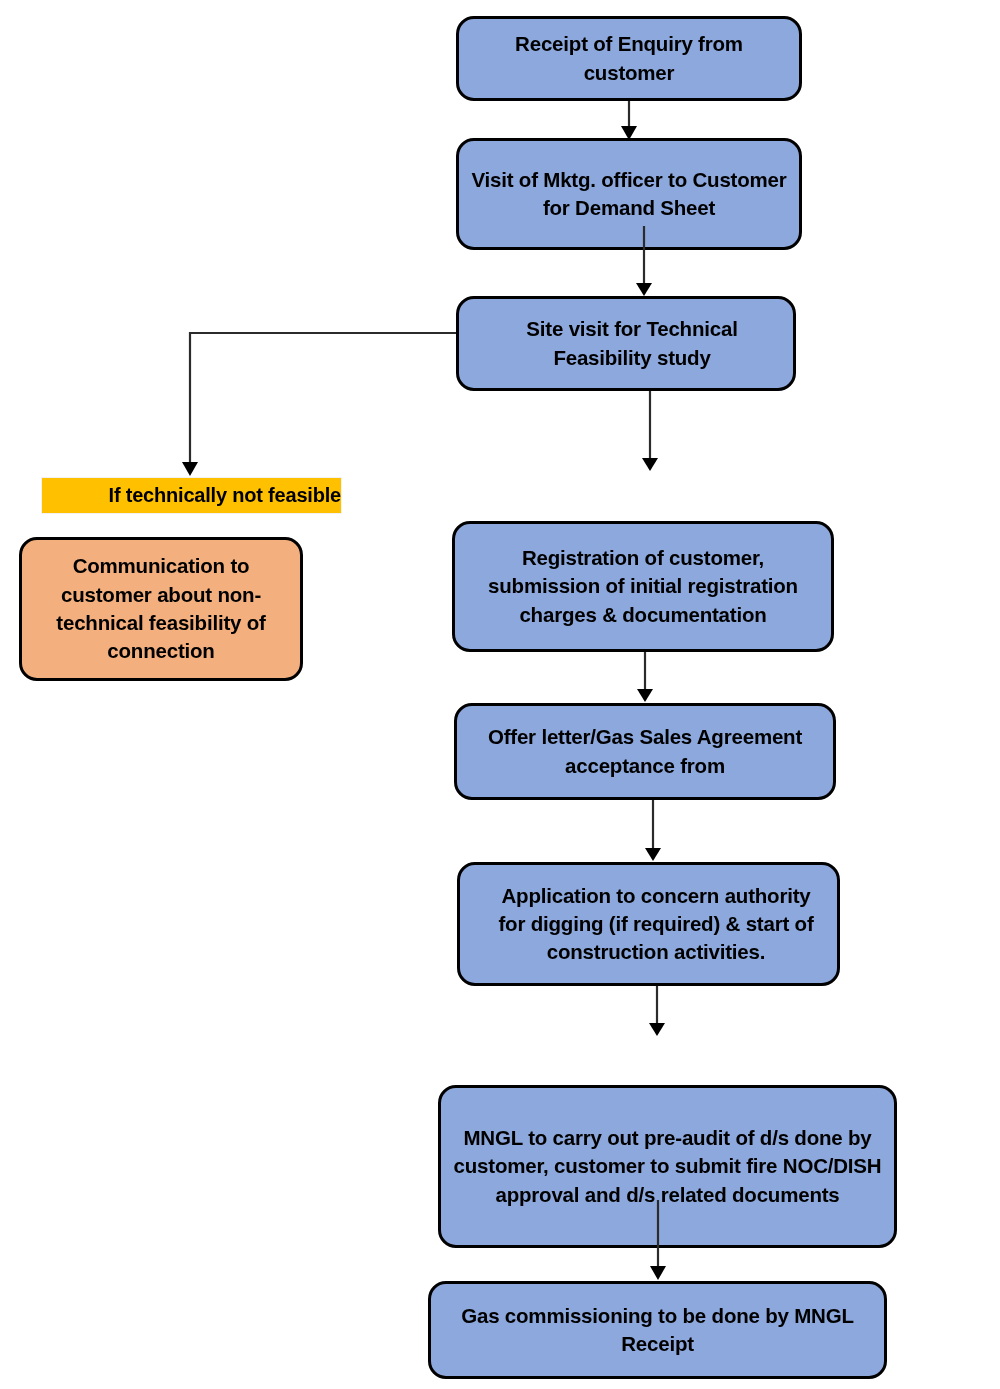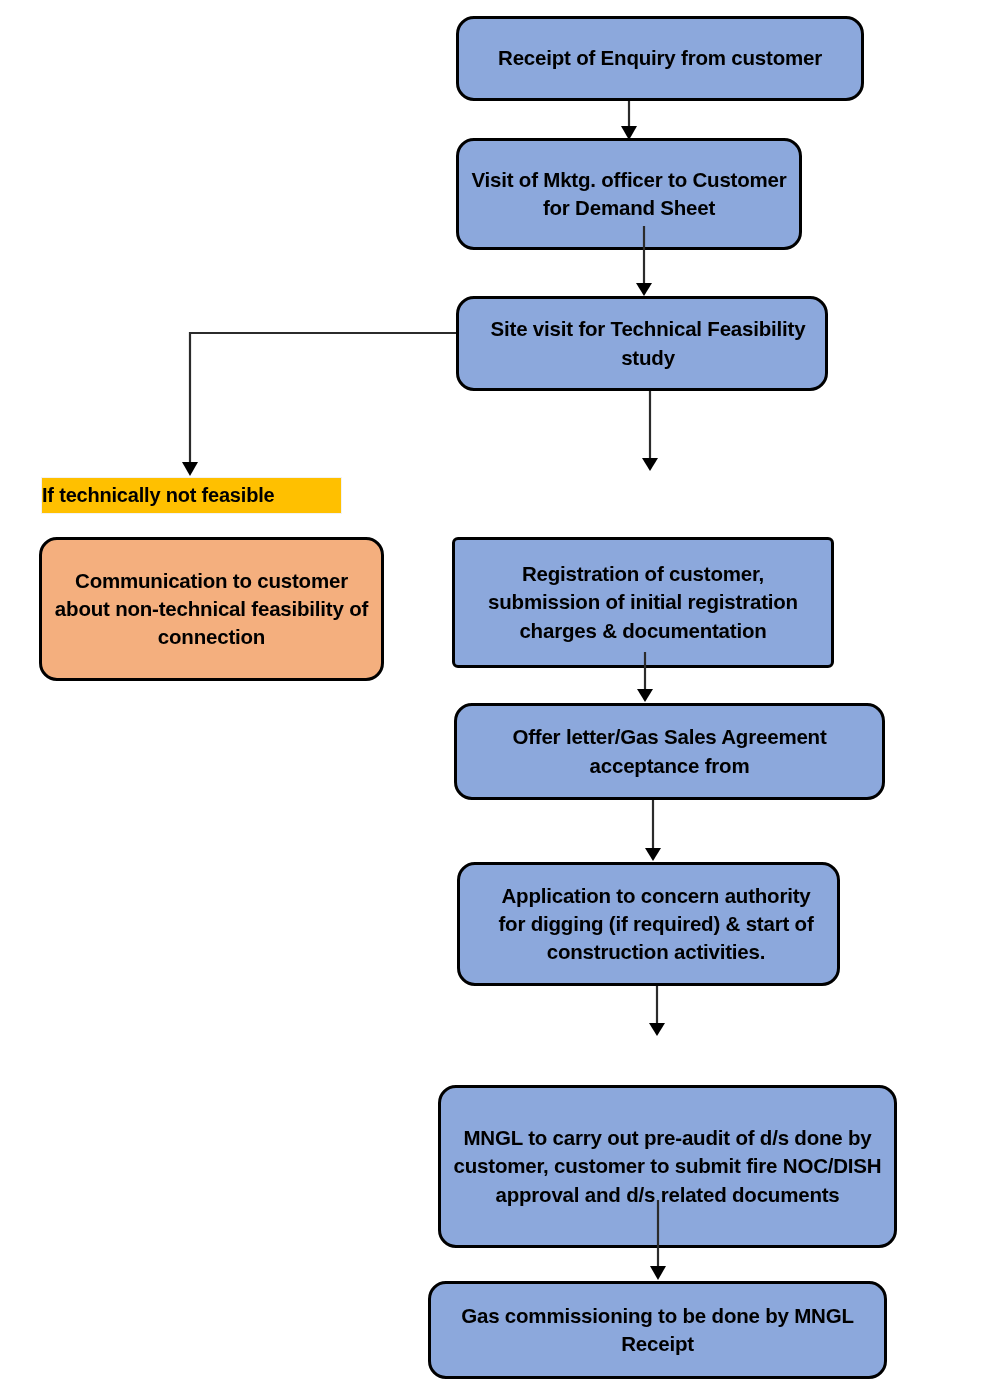--- a/index.html
+++ b/index.html
@@ -38,21 +38,21 @@
     font-size: 20.5px;
   }
   .node-terminal {
     background: #F4AF7E;
     font-size: 20.5px;
   }
   .label-box {
     position: absolute;
     display: flex;
     align-items: center;
-    justify-content: flex-start;
+    justify-content: flex-end;
     text-align: center;
     color: #000000;
     font-weight: bold;
     font-size: 20px;
     border: 1px solid #f2f2f2;
     letter-spacing: -0.2px;
   }
   .label-yes { background: #92D050; }
   .label-no  { background: #FFC000; }
 
@@ -67,46 +67,46 @@
   }
   .conn polygon {
     fill: #000000;
   }
 </style>
 </head>
 <body>
 
 <div id="canvas">
 
-  <div class="node node-process" style="left:456px; top:16px; width:408px; height:85px;">
+  <div class="node node-process" style="left:456px; top:16px; width:346px; height:85px;">
     <span>Receipt of Enquiry from customer</span>
   </div>
 
   <div class="node node-process" style="left:456px; top:138px; width:346px; height:112px;">
     <span>Visit of Mktg. officer to Customer for Demand Sheet</span>
   </div>
 
-  <div class="node node-process" style="left:456px; top:296px; width:372px; height:95px;padding-left:24px;">
+  <div class="node node-process" style="left:456px; top:296px; width:340px; height:95px;padding-left:24px;">
     <span>Site visit for Technical Feasibility study</span>
   </div>
 
   <div class="label-box label-no" style="left:41px; top:477px; width:301px; height:37px;">
     <span>If technically not feasible</span>
   </div>
 
 
-  <div class="node node-terminal" style="left:19px; top:537px; width:345px; height:144px;margin-left:20px;">
+  <div class="node node-terminal" style="left:19px; top:537px; width:284px; height:144px;">
     <span>Communication to customer about non-technical feasibility of connection</span>
   </div>
 
-  <div class="node node-process" style="left:452px; top:537px; width:382px; height:131px;border-radius:6px;">
+  <div class="node node-process" style="left:452px; top:521px; width:382px; height:131px;">
     <span>Registration of customer, submission of initial registration charges &amp; documentation</span>
   </div>
 
-  <div class="node node-process" style="left:454px; top:703px; width:431px; height:97px;">
+  <div class="node node-process" style="left:454px; top:703px; width:382px; height:97px;">
     <span>Offer letter/Gas Sales Agreement acceptance from</span>
   </div>
 
   <div class="node node-process" style="left:457px; top:862px; width:383px; height:124px;padding-left:27px;">
     <span>Application to concern authority for digging (if required) &amp; start of construction activities.</span>
   </div>
 
   <div class="node node-process" style="left:438px; top:1037px; width:459px; height:163px;margin-top:48px;">
     <span>MNGL to carry out pre-audit of d/s done by customer, customer to submit fire NOC/DISH approval and d/s related documents</span>
   </div>

